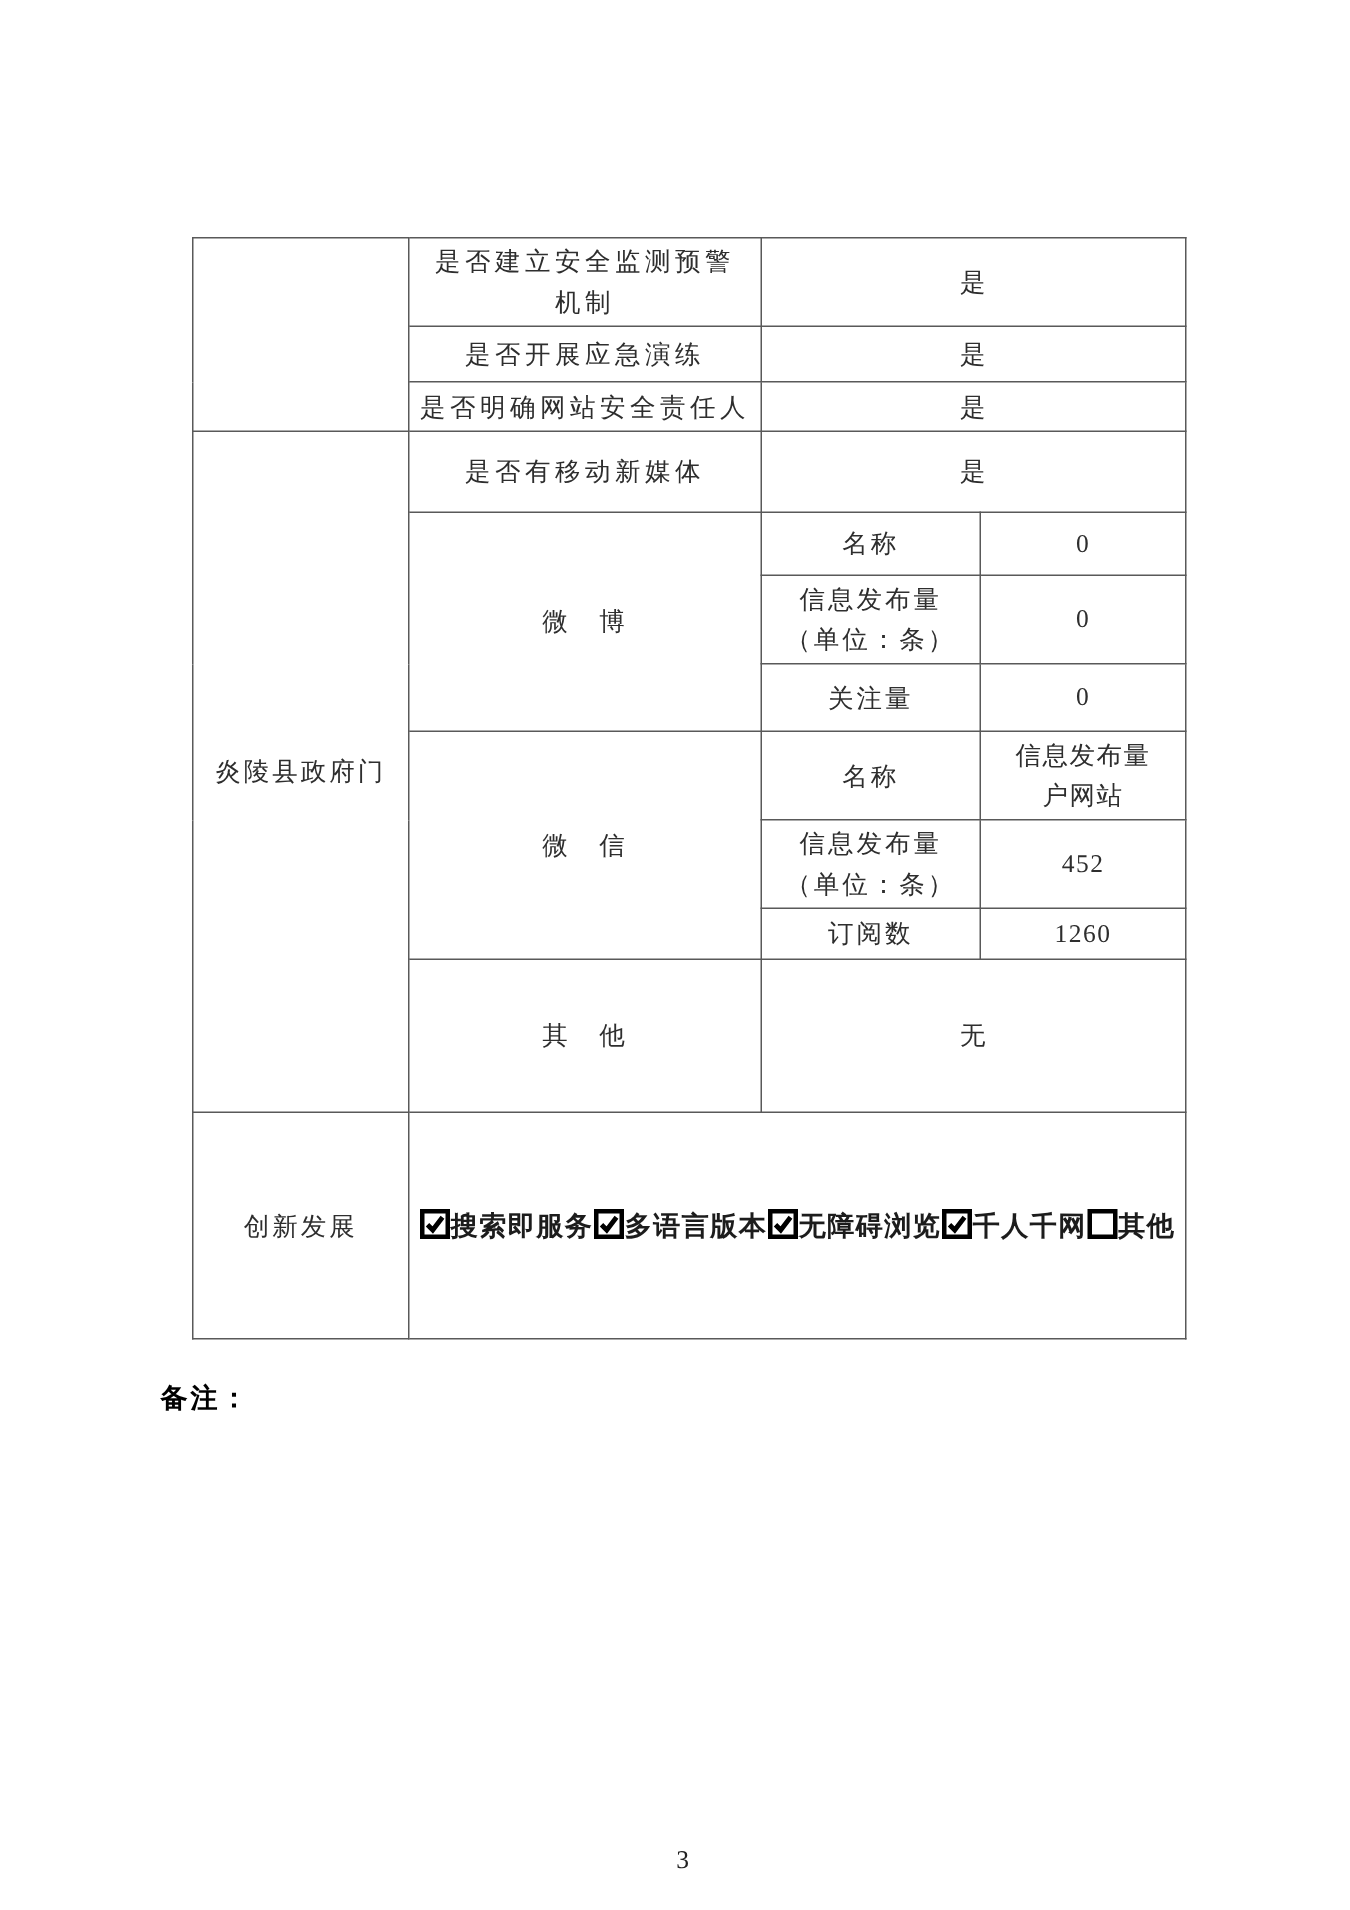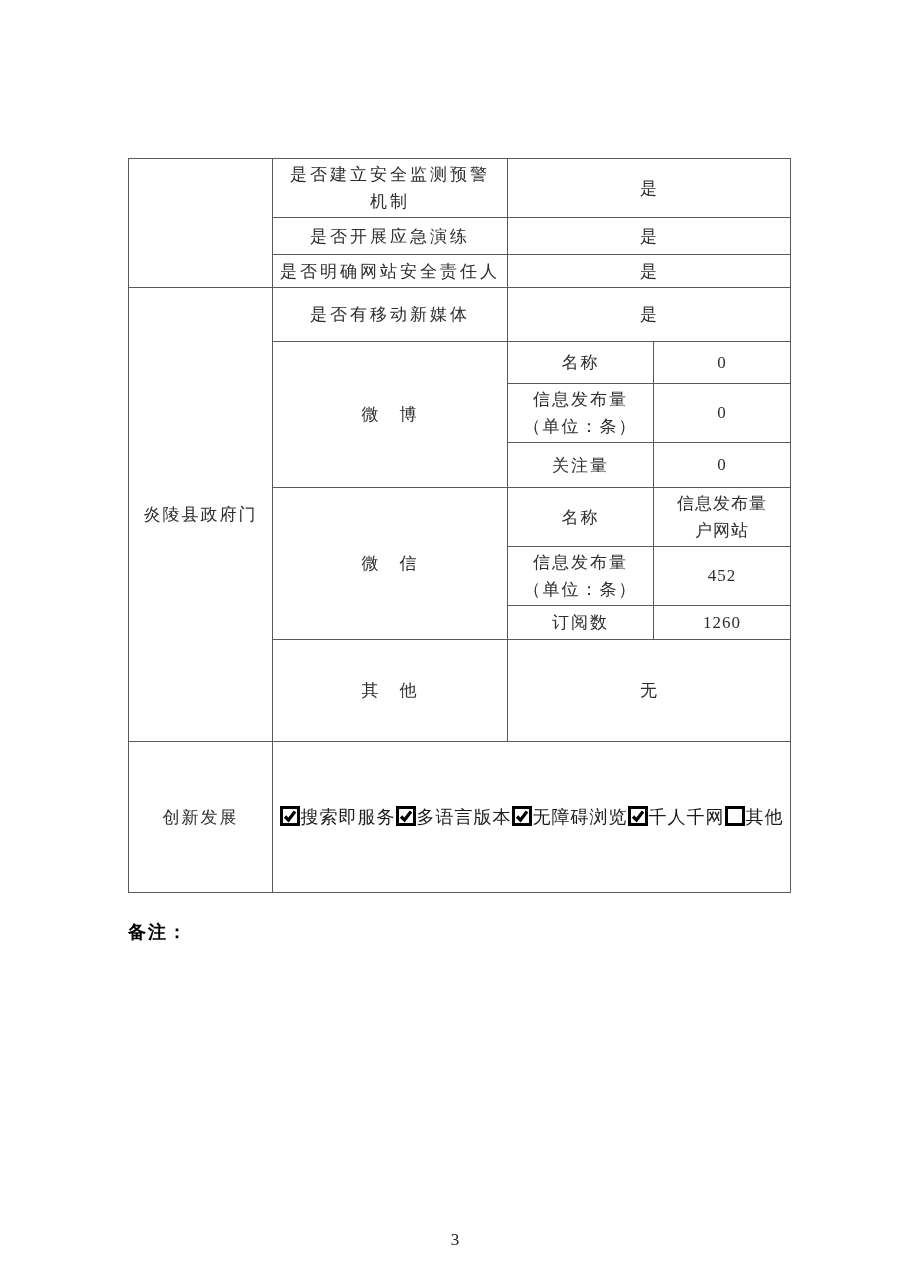--- a/index.html
+++ b/index.html
@@ -26,35 +26,35 @@
     color: #2e2e2e;
     padding: 2px 6px;
     overflow: hidden;
   }
   td.lbl { letter-spacing: 3px; }
   td.lbl2 { letter-spacing: 2px; }
   .prewrap { white-space: pre-line; line-height: 27px; }
   td.section { letter-spacing: 2px; }
   td.val { letter-spacing: 1px; }
 
-  .innov-cell { text-align: center; }
+  .innov-cell { text-align: center; font-weight: bold; }
   .cbline { white-space: nowrap; font-size: 18px; letter-spacing: 1px; color: #1c1c1c; }
   .cb {
     display: inline-block;
     width: 14px; height: 14px;
     border: 3px solid #000;
     vertical-align: -3px;
     margin: 0 1px 0 0;
     position: relative;
     background: #fff;
   }
   .cb svg { position: absolute; left: -1px; top: -1px; }
 
   .notes {
-    position: absolute; left: 128px; top: 872px;
+    position: absolute; left: 107px; top: 872px;
     font-size: 18px; font-weight: bold; color: #000;
     letter-spacing: 2px;
   }
   .pagenum {
     position: absolute; left: 0; top: 1182px;
     width: 910px; text-align: center;
     font-size: 17px; color: #222;
   }
 </style>
 </head>

